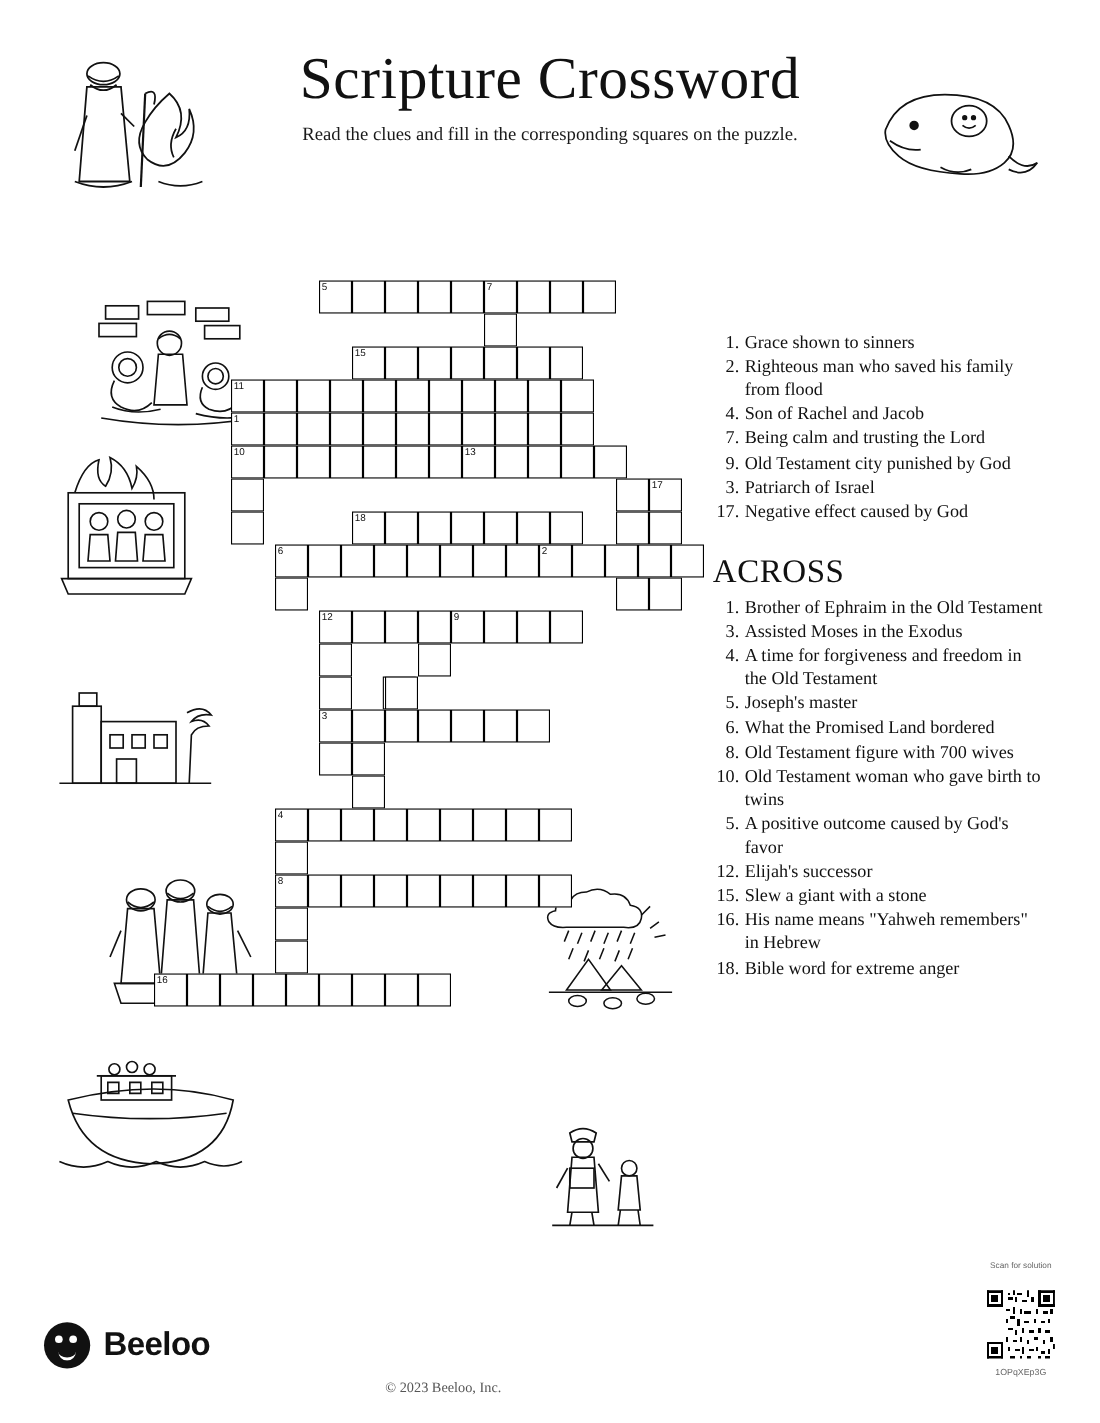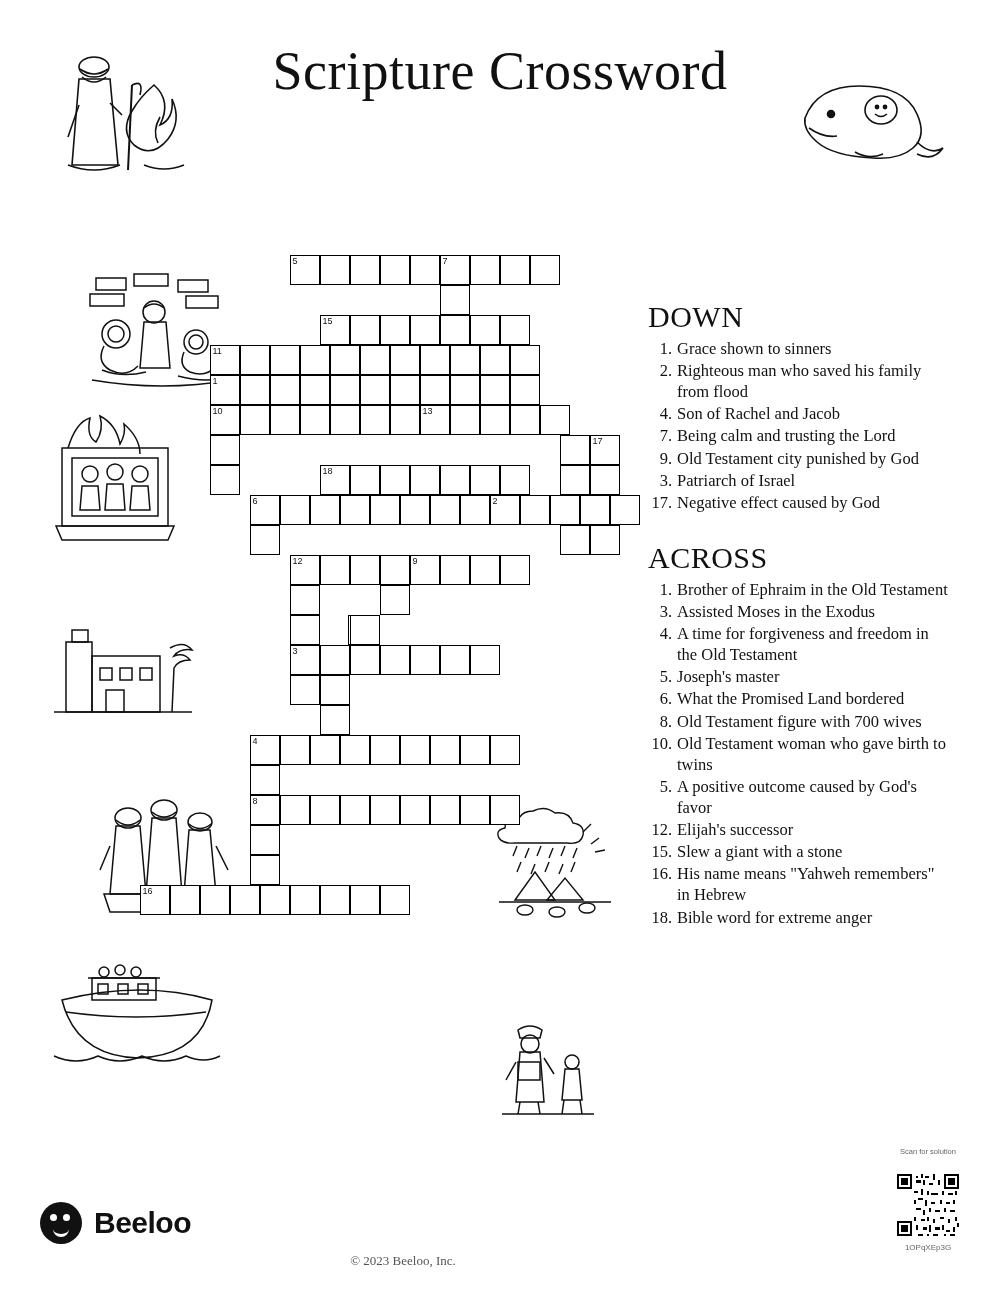--- a/index.html
+++ b/index.html
@@ -171,20 +171,21 @@
     color: #666;
     font-family: "Liberation Sans", sans-serif;
     margin-top: 3px;
   }
 </style>
 </head>
 <body>
 
 <div class="header">
   <h1 class="title">Scripture Crossword</h1>
+  <div class="subtitle">Read the clues and fill in the corresponding squares on the puzzle.</div>
 </div>
 
 <div class="art-moses">
   <svg viewBox="0 0 160 145" width="160" height="145" fill="none" stroke="#111" stroke-width="1.6">
     <ellipse cx="62" cy="22" rx="15" ry="10"></ellipse>
     <path d="M48 24 q14 10 28 0"></path>
     <path d="M50 32 q12 10 24 0"></path>
     <path d="M47 34 L40 120 L86 120 L78 34 Z"></path>
     <path d="M47 60 L36 92"></path>
     <path d="M78 58 L90 70"></path>
@@ -492,21 +493,20 @@
     <div class="cell" style="left: 80px; top: 630px; width: 30px; height: 30px;"></div>
     <div class="cell" style="left: 110px; top: 630px; width: 30px; height: 30px;"></div>
     <div class="cell" style="left: 140px; top: 630px; width: 30px; height: 30px;"></div>
     <div class="cell" style="left: 170px; top: 630px; width: 30px; height: 30px;"></div>
     <div class="cell" style="left: 200px; top: 630px; width: 30px; height: 30px;"></div>
     <div class="cell" style="left: 230px; top: 630px; width: 30px; height: 30px;"></div>
     <div class="cell" style="left: 260px; top: 630px; width: 30px; height: 30px;"></div>
   </div>
 
 <div class="clues">
-  <h2 class="clue-heading down">DOWN</h2>
   <ol class="clue-list" id="down-list">
       <li>
         <span class="num">1.</span>
         <span class="txt">Grace shown to sinners</span>
       </li>
       <li>
         <span class="num">2.</span>
         <span class="txt">Righteous man who saved his family from flood</span>
       </li>
       <li>

